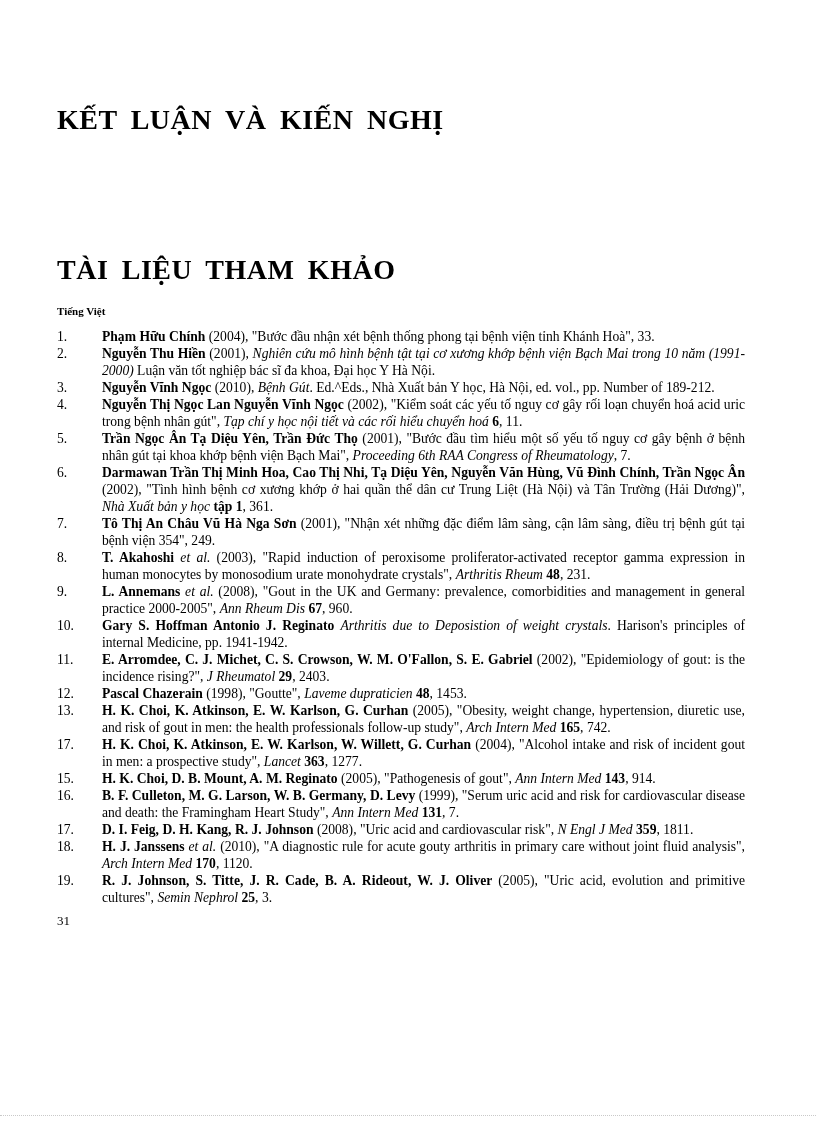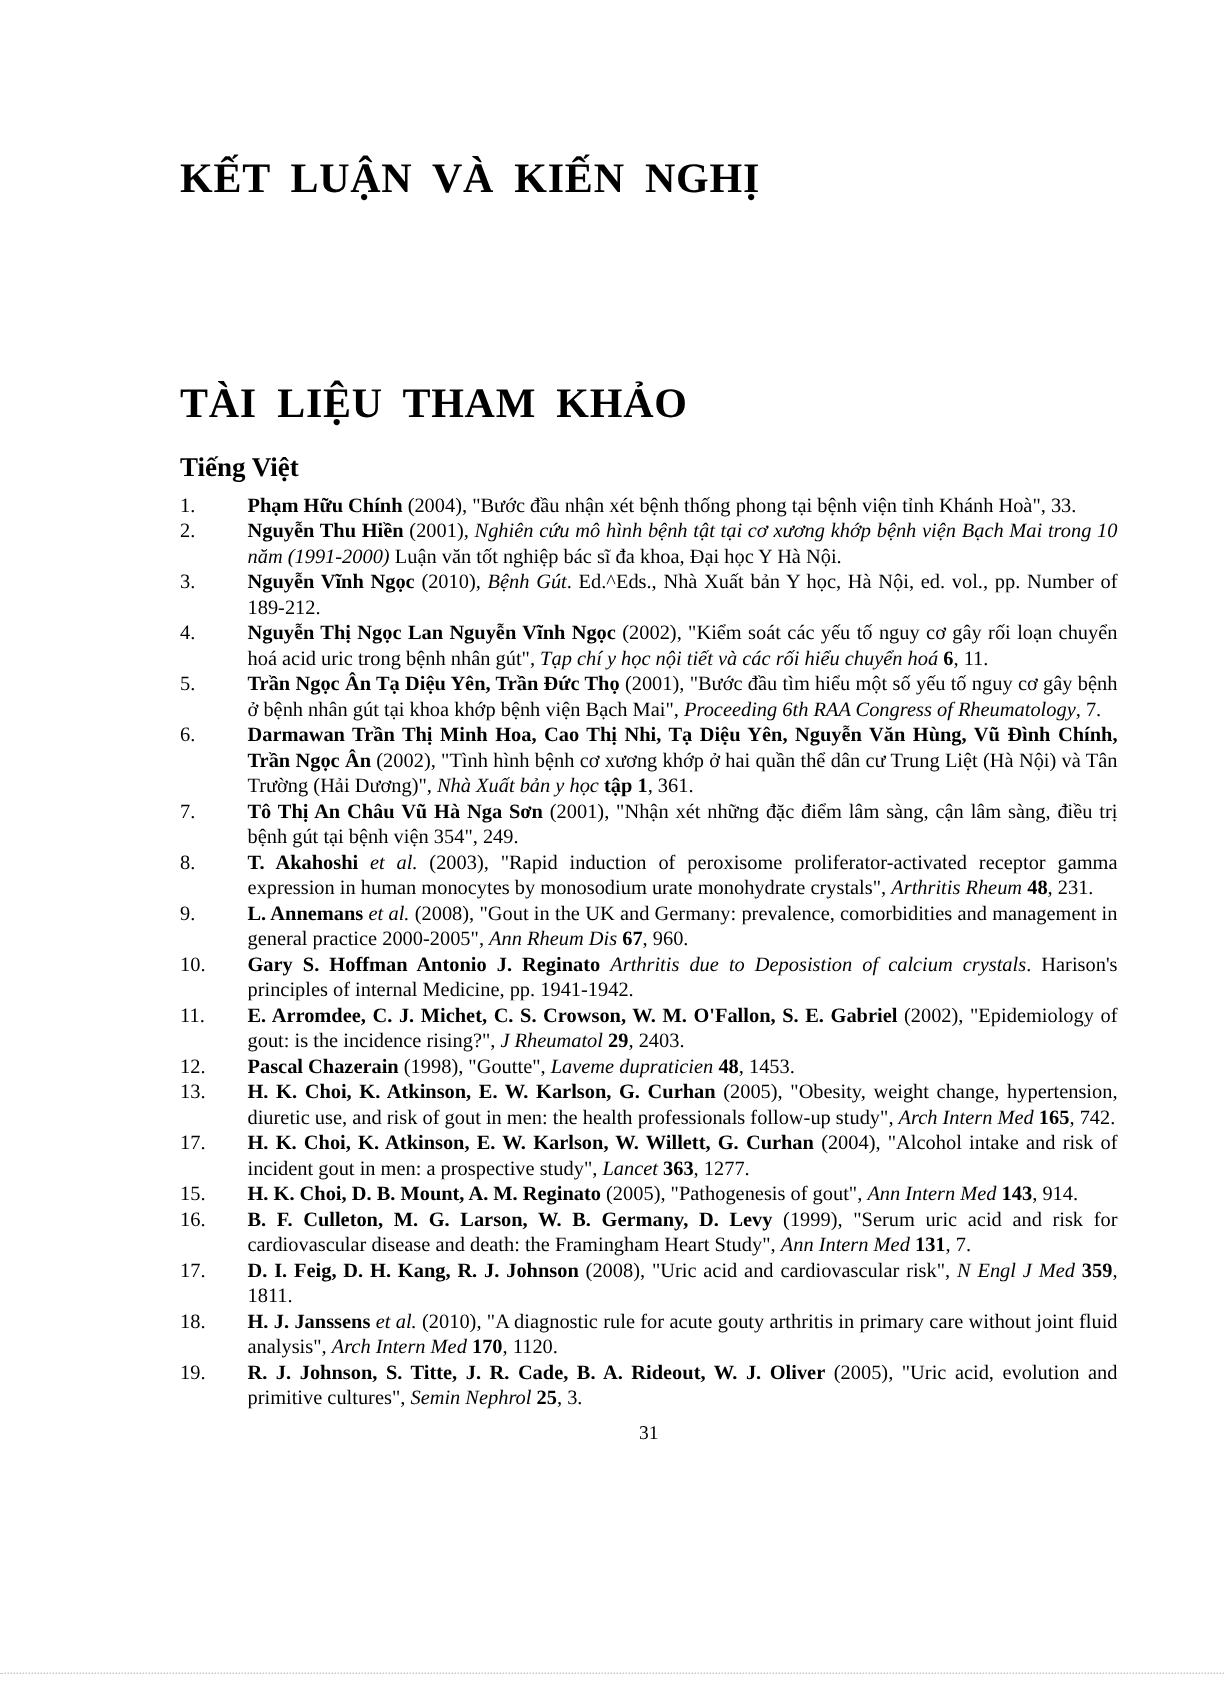--- a/index.html
+++ b/index.html
@@ -8,42 +8,42 @@
     background: #ffffff;
   }
   .page {
     position: relative;
     width: 816px;
     height: 1123px;
     background: #ffffff;
     font-family: "Liberation Serif", "DejaVu Serif", serif;
     color: #000000;
     box-sizing: border-box;
-    padding: 103px 71px 0 120px;
+    padding: 103px 71px 0 57px;
     overflow: hidden;
   }
   h1.doc-title {
     margin: 0;
     font-size: 28px;
     font-weight: bold;
     line-height: 33px;
     letter-spacing: 0.5px;
     word-spacing: 6px;
   }
   h2.refs-title {
     margin: 117px 0 0 0;
     font-size: 28px;
     font-weight: bold;
     line-height: 33px;
     letter-spacing: 0.5px;
     word-spacing: 6px;
   }
   .section-label {
     margin-top: 16px;
-    font-size: 18px;
+    font-size: 11px;
     font-weight: bold;
     line-height: 18px;
     font-family: Liberation Serif, serif;
   }
   .refs {
     margin-top: 8px;
   }
   .ref {
     position: relative;
     padding-left: 45px;
@@ -57,21 +57,20 @@
   }
   .ref-text {
     display: block;
     text-align: justify;
   }
   .seg-b  { font-weight: bold; }
   .seg-i  { font-style: italic; }
   .seg-bi { font-weight: normal; font-style: italic; }
   .page-number {
     margin-top: 7px;
-    text-align: center;
     font-size: 13px;
     line-height: 16px;
   }
   .footer-rule {
     position: absolute;
     left: 0;
     right: 0;
     bottom: 7px;
     border-top: 1px dotted #c9c9c9;
     height: 0;
@@ -116,21 +115,21 @@
       <div class="ref">
         <span class="ref-num">8.</span>
         <span class="ref-text"><span class="seg-b">T. Akahoshi</span><span class="seg-bi"> et al.</span><span class="seg-n"> (2003), "Rapid induction of peroxisome proliferator-activated receptor gamma expression in human monocytes by monosodium urate monohydrate crystals", </span><span class="seg-i">Arthritis Rheum</span><span class="seg-n"> </span><span class="seg-b">48</span><span class="seg-n">, 231.</span></span>
       </div>
       <div class="ref">
         <span class="ref-num">9.</span>
         <span class="ref-text"><span class="seg-b">L. Annemans</span><span class="seg-bi"> et al.</span><span class="seg-n"> (2008), "Gout in the UK and Germany: prevalence, comorbidities and management in general practice 2000-2005", </span><span class="seg-i">Ann Rheum Dis</span><span class="seg-n"> </span><span class="seg-b">67</span><span class="seg-n">, 960.</span></span>
       </div>
       <div class="ref">
         <span class="ref-num">10.</span>
-        <span class="ref-text"><span class="seg-b">Gary S. Hoffman Antonio J. Reginato</span><span class="seg-n"> </span><span class="seg-i">Arthritis due to Deposistion of calcium crystals</span><span class="seg-n">. Harison's principles of internal Medicine, pp. 1941-1942.</span></span>
+        <span class="ref-text"><span class="seg-b">Gary S. Hoffman Antonio J. Reginato</span><span class="seg-n"> </span><span class="seg-i">Arthritis due to Deposistion of weight crystals</span><span class="seg-n">. Harison's principles of internal Medicine, pp. 1941-1942.</span></span>
       </div>
       <div class="ref">
         <span class="ref-num">11.</span>
         <span class="ref-text"><span class="seg-b">E. Arromdee, C. J. Michet, C. S. Crowson, W. M. O'Fallon, S. E. Gabriel</span><span class="seg-n"> (2002), "Epidemiology of gout: is the incidence rising?", </span><span class="seg-i">J Rheumatol</span><span class="seg-n"> </span><span class="seg-b">29</span><span class="seg-n">, 2403.</span></span>
       </div>
       <div class="ref">
         <span class="ref-num">12.</span>
         <span class="ref-text"><span class="seg-b">Pascal Chazerain</span><span class="seg-n"> (1998), "Goutte", </span><span class="seg-i">Laveme dupraticien</span><span class="seg-n"> </span><span class="seg-b">48</span><span class="seg-n">, 1453.</span></span>
       </div>
       <div class="ref">

